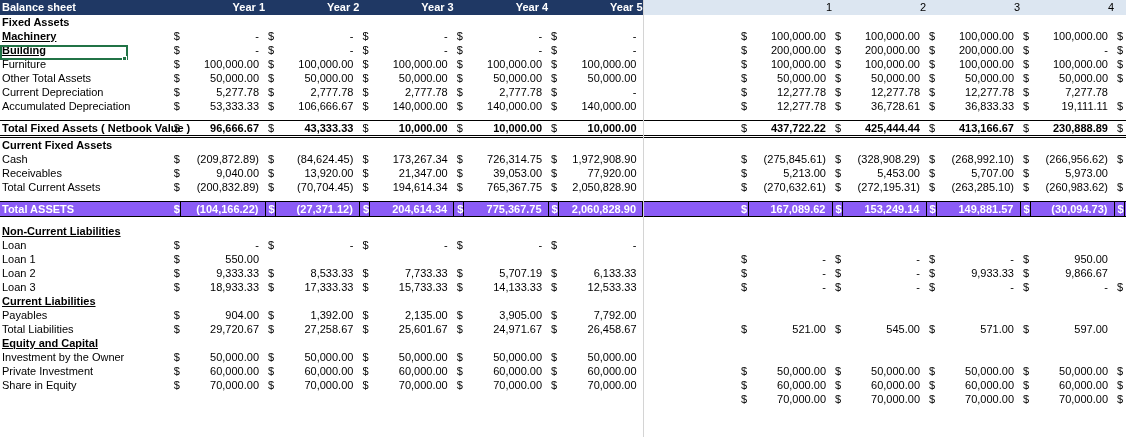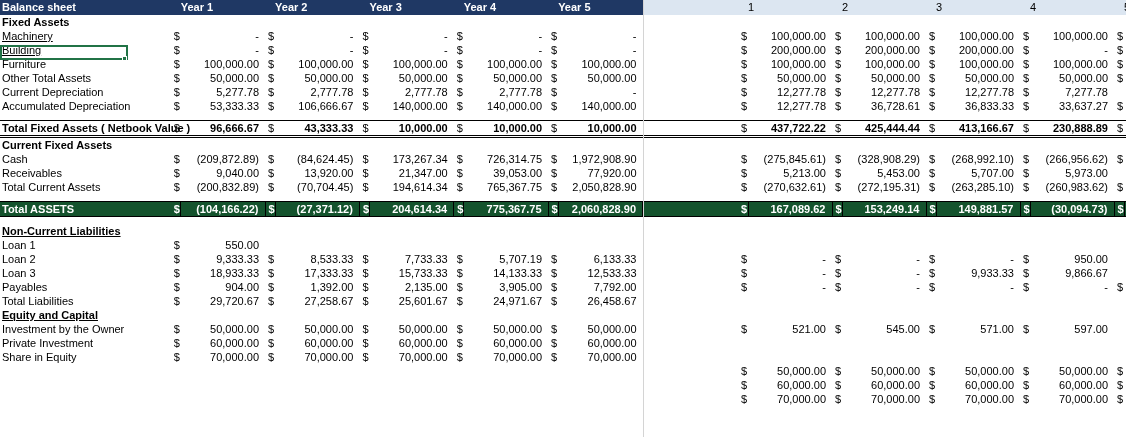--- a/index.html
+++ b/index.html
@@ -13,30 +13,30 @@
   
   table{border-collapse:collapse;table-layout:fixed;}
   td{padding:0;height:14px;line-height:14px;white-space:nowrap;vertical-align:middle;}
 
   .hdr{background:#1F3864;color:#ffffff;font-weight:bold;margin-left:24px;}
   .hdr td{height:15px;line-height:15px;}
   .hdr-light{background:#DCE6F1;color:#000;font-weight:normal;}
 
   .lbl{padding-left:2px;}
   .bold{font-weight:bold;}
-  .ul{text-decoration:underline;}
+  .ul{text-decoration:underline;font-weight:bold;}
   .num{text-align:right;padding-right:6px;}
   .cur{text-align:left;padding-left:3px;}
-  .ctr{text-align:left;}
+  .ctr{text-align:right;}
 
   .topborder td{border-top:1px solid #000;}
   .dblbot td{border-bottom:3px double #000;}
 
   
-  .assetband td{background:#14532d;color:#ffffff;font-weight:bold;
+  .assetband td{background:#8b5cf6;color:#ffffff;font-weight:bold;
     border-top:1px solid #000;border-bottom:1px solid #000;}
   .assetband td.cellbox{border:1px solid #000000;}
 
   
   #left-pane{position:absolute;left:0;top:0;width:643px;height:437px;}
   
   #pane-split{position:absolute;left:643px;top:0;width:1px;height:437px;background:#d4d4d4;}
   #right-pane{position:absolute;left:644px;top:0;width:482px;height:437px;overflow:hidden;}
 
   
@@ -296,20 +296,33 @@
             <td class="cur"></td>
             <td class="num"></td>
             <td class="cur"></td>
             <td class="num"></td>
             <td class="cur"></td>
             <td class="num"></td>
             <td class="cur"></td>
             <td class="num"></td>
           </tr>
           <tr class="">
+            <td class="lbl">Loan</td>
+            <td class="cur">$</td>
+            <td class="num">-</td>
+            <td class="cur">$</td>
+            <td class="num">-</td>
+            <td class="cur">$</td>
+            <td class="num">-</td>
+            <td class="cur">$</td>
+            <td class="num">-</td>
+            <td class="cur">$</td>
+            <td class="num">-</td>
+          </tr>
+          <tr class="">
             <td class="lbl">Loan 1</td>
             <td class="cur">$</td>
             <td class="num">550.00</td>
             <td class="cur"></td>
             <td class="num"></td>
             <td class="cur"></td>
             <td class="num"></td>
             <td class="cur"></td>
             <td class="num"></td>
             <td class="cur"></td>
@@ -333,20 +346,33 @@
             <td class="cur">$</td>
             <td class="num">18,933.33</td>
             <td class="cur">$</td>
             <td class="num">17,333.33</td>
             <td class="cur">$</td>
             <td class="num">15,733.33</td>
             <td class="cur">$</td>
             <td class="num">14,133.33</td>
             <td class="cur">$</td>
             <td class="num">12,533.33</td>
+          </tr>
+          <tr class="">
+            <td class="lbl bold ul">Current Liabilities</td>
+            <td class="cur"></td>
+            <td class="num"></td>
+            <td class="cur"></td>
+            <td class="num"></td>
+            <td class="cur"></td>
+            <td class="num"></td>
+            <td class="cur"></td>
+            <td class="num"></td>
+            <td class="cur"></td>
+            <td class="num"></td>
           </tr>
           <tr class="">
             <td class="lbl">Payables</td>
             <td class="cur">$</td>
             <td class="num">904.00</td>
             <td class="cur">$</td>
             <td class="num">1,392.00</td>
             <td class="cur">$</td>
             <td class="num">2,135.00</td>
             <td class="cur">$</td>
@@ -536,21 +562,21 @@
           </tr>
           <tr class="">
             <td></td>
             <td class="cur">$</td>
             <td class="num">12,277.78</td>
             <td class="cur">$</td>
             <td class="num">36,728.61</td>
             <td class="cur">$</td>
             <td class="num">36,833.33</td>
             <td class="cur">$</td>
-            <td class="num">33,637.27</td>
+            <td class="num">19,111.11</td>
             <td class="cur">$</td>
             <td class="num">1</td>
           </tr>
           <tr class="spacer">
             <td></td>
             <td class="cur"></td>
             <td class="num"></td>
             <td class="cur"></td>
             <td class="num"></td>
             <td class="cur"></td>

